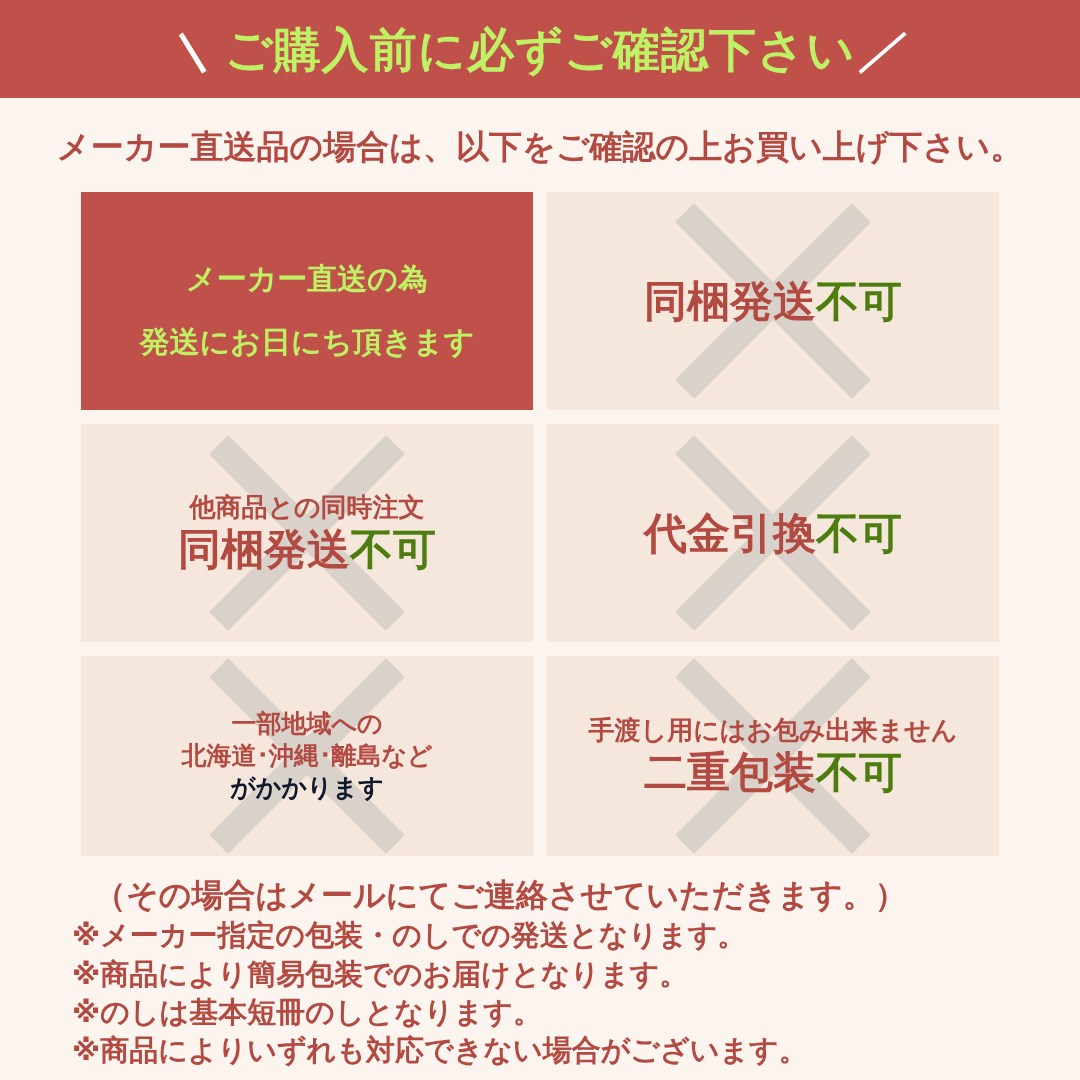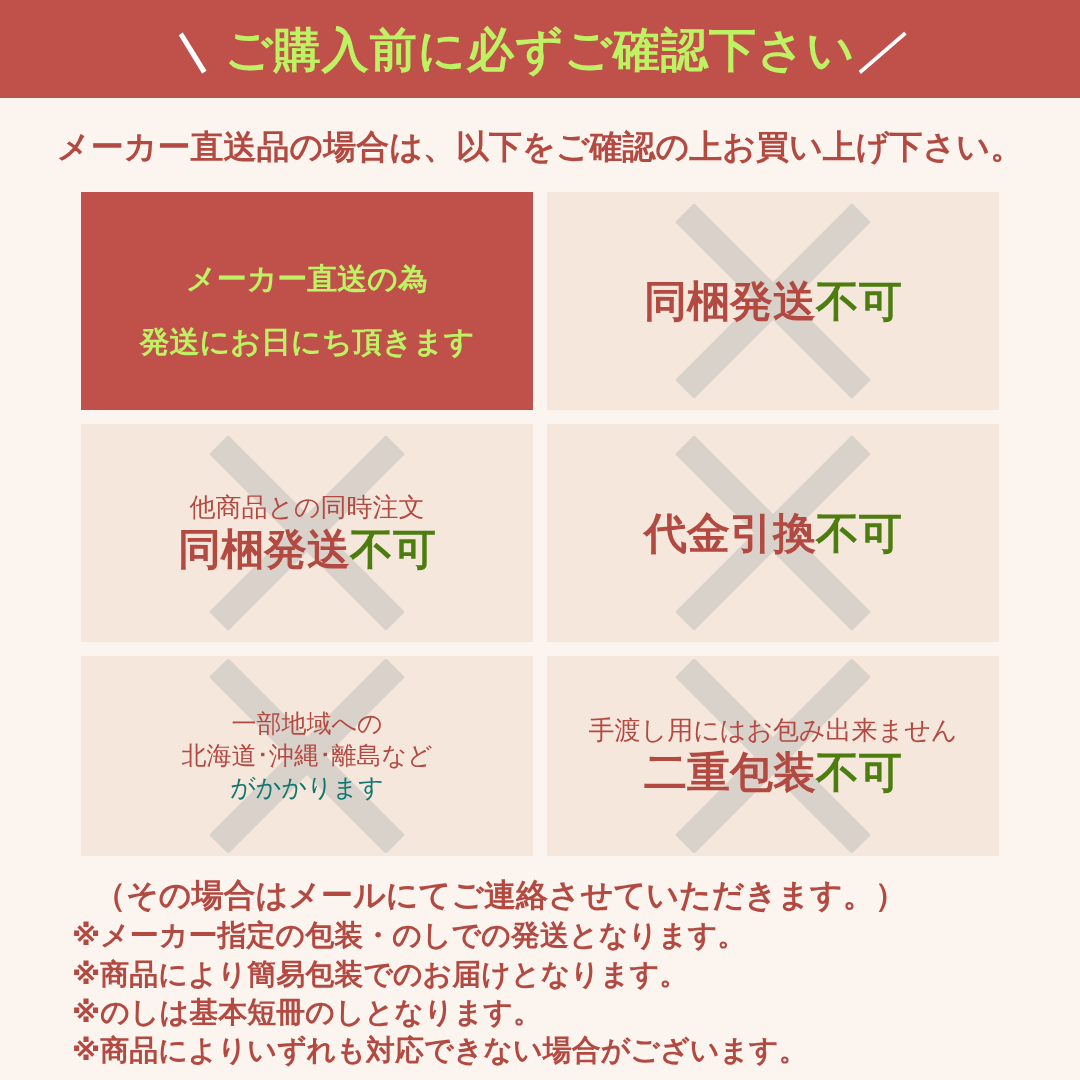--- a/index.html
+++ b/index.html
@@ -109,21 +109,21 @@
   .card .content {
     position: relative;
     z-index: 2;
     line-height: 1.28;
     padding: 0 10px;
   }
 
   .line-small {
     font-size: 26px;
     color: #b34a42;
-    font-weight: normal;
+    font-weight: bold;
     display: block;
   }
   .line-small.tiny {
     font-size: 25px;
   }
   .line-big {
     font-size: 43px;
     color: #b34a42;
     font-weight: bold;
     display: block;
@@ -215,21 +215,21 @@
     </div>
 
     <div class="card">
       <div class="xmark">
           <span class="a"></span>
           <span class="b"></span>
         </div>
       <div class="content">
         <span class="line-small tiny">一部地域への</span>
         <span class="line-small tiny">北海道･沖縄･離島など</span>
-        <span class="line-small tiny grey" style="color:#0f766e">がかかります</span>
+        <span class="line-small tiny grey" style="color:#0f172a">がかかります</span>
       </div>
     </div>
 
     <div class="card">
       <div class="xmark">
           <span class="a"></span>
           <span class="b"></span>
         </div>
       <div class="content">
         <span class="line-small">手渡し用にはお包み出来ません</span>

